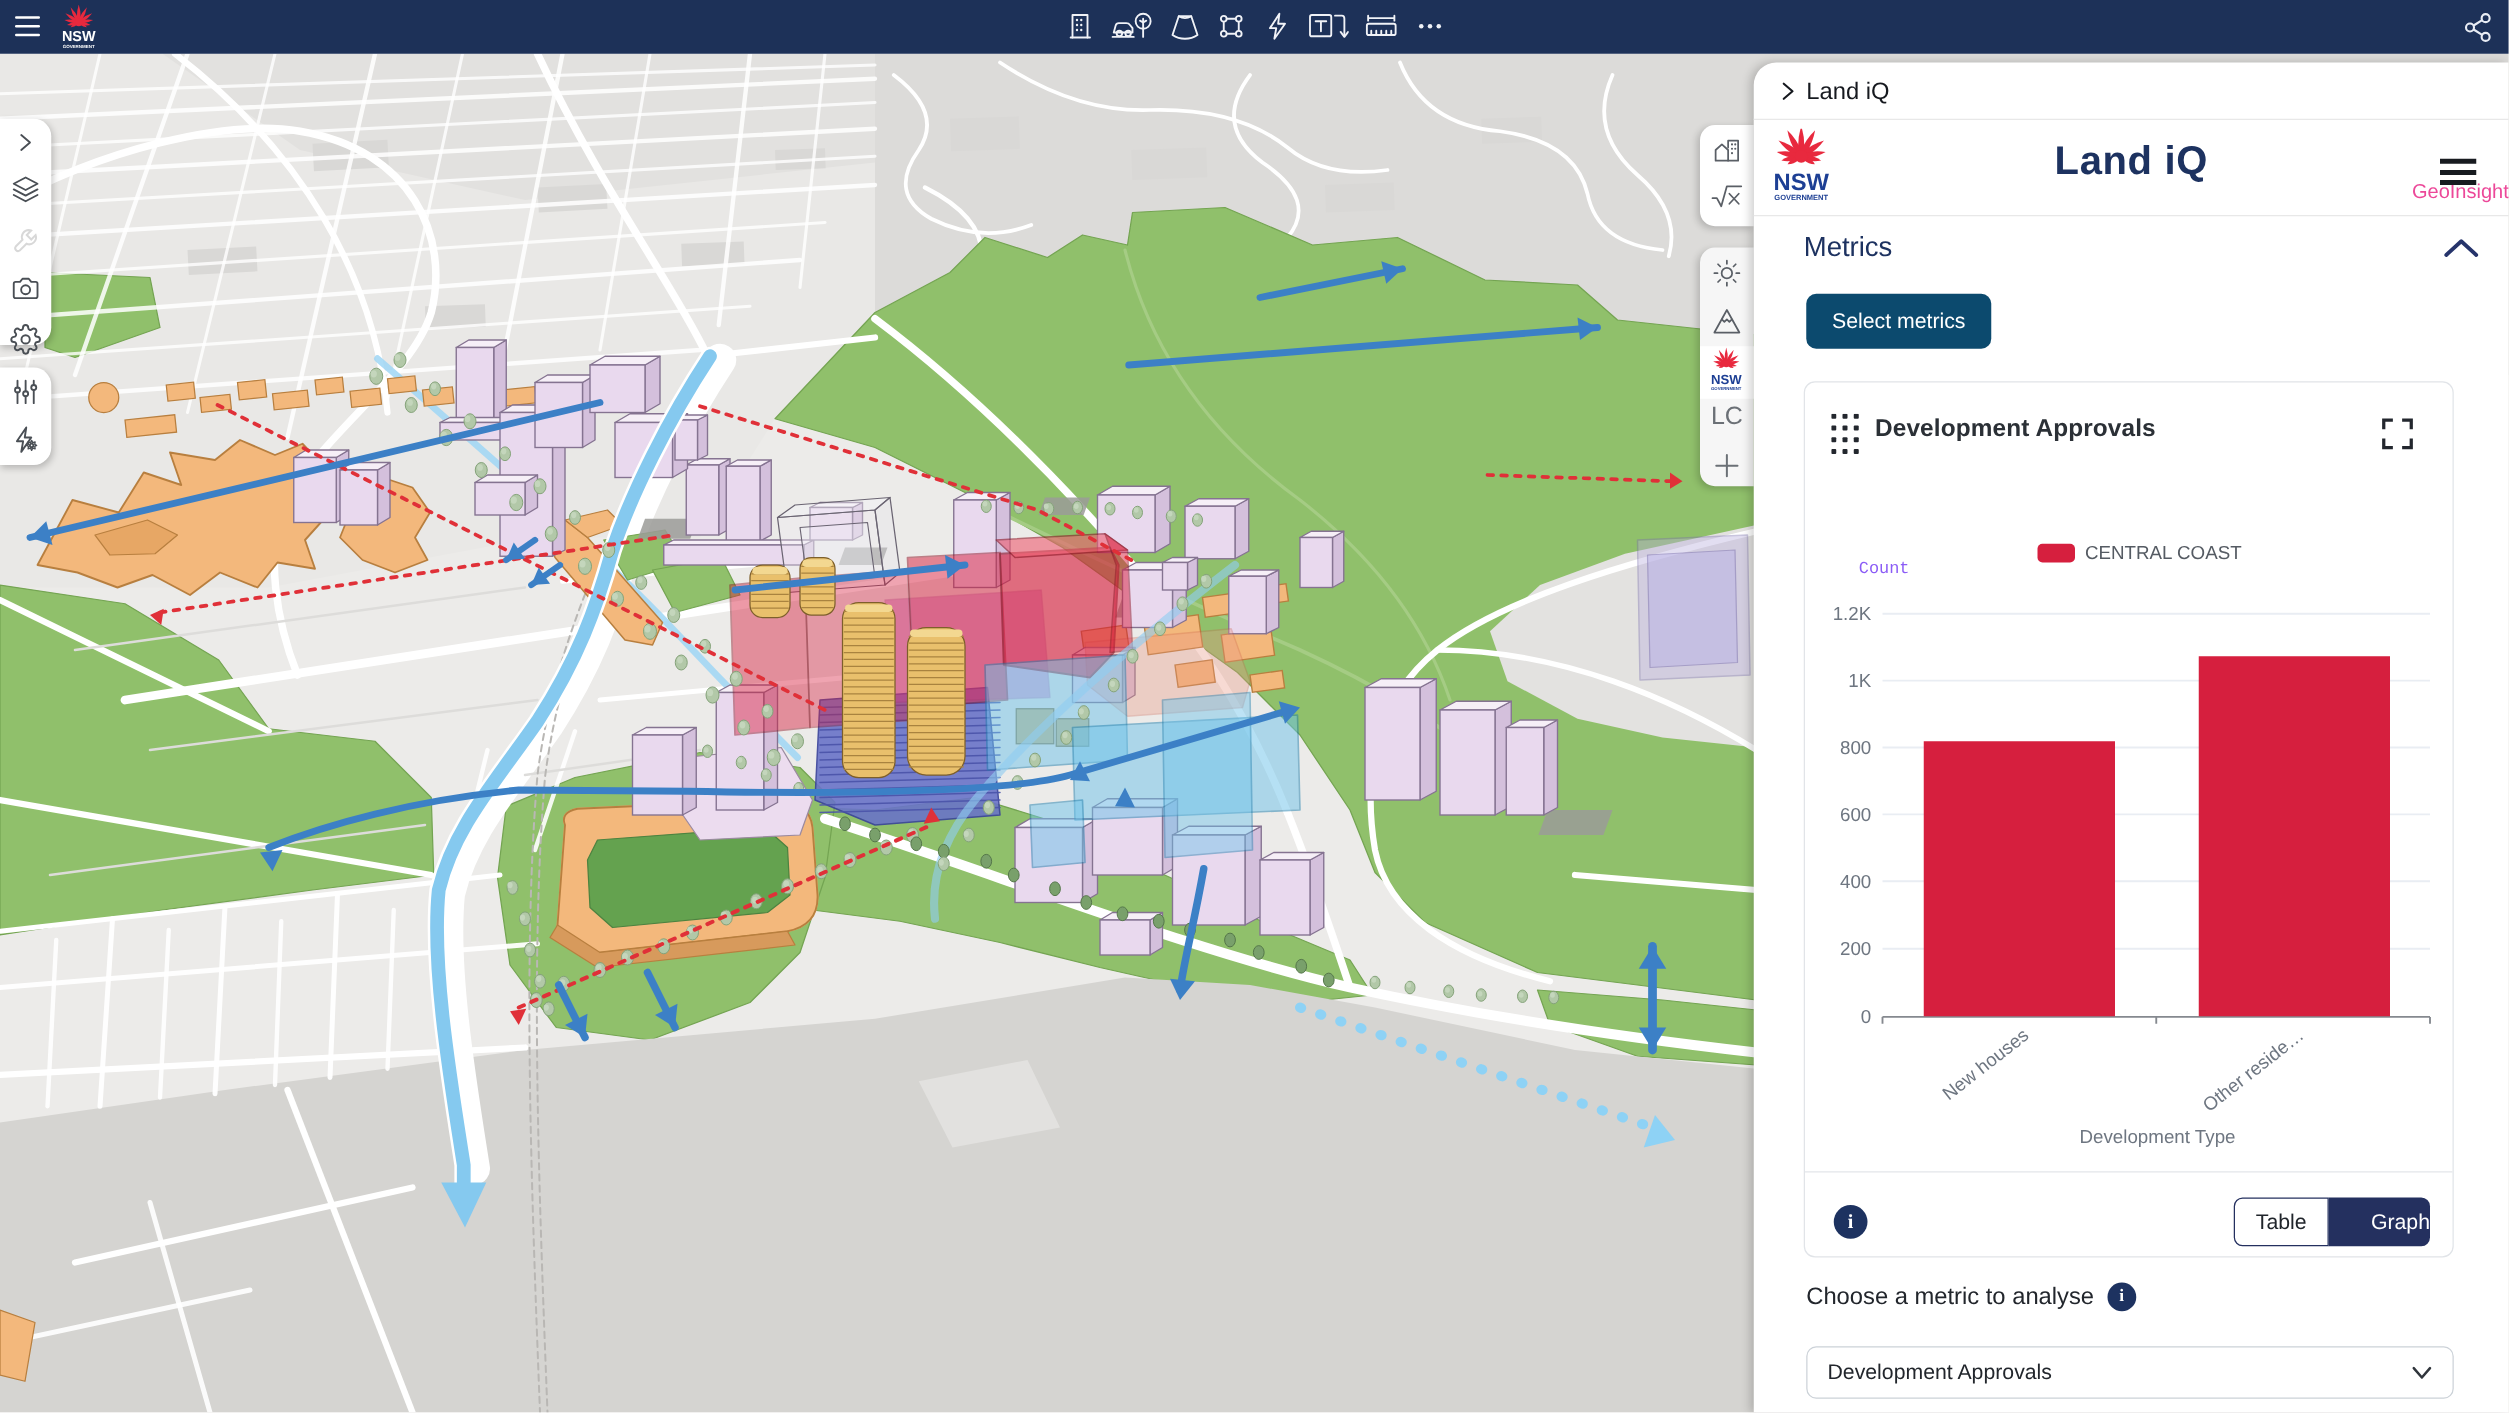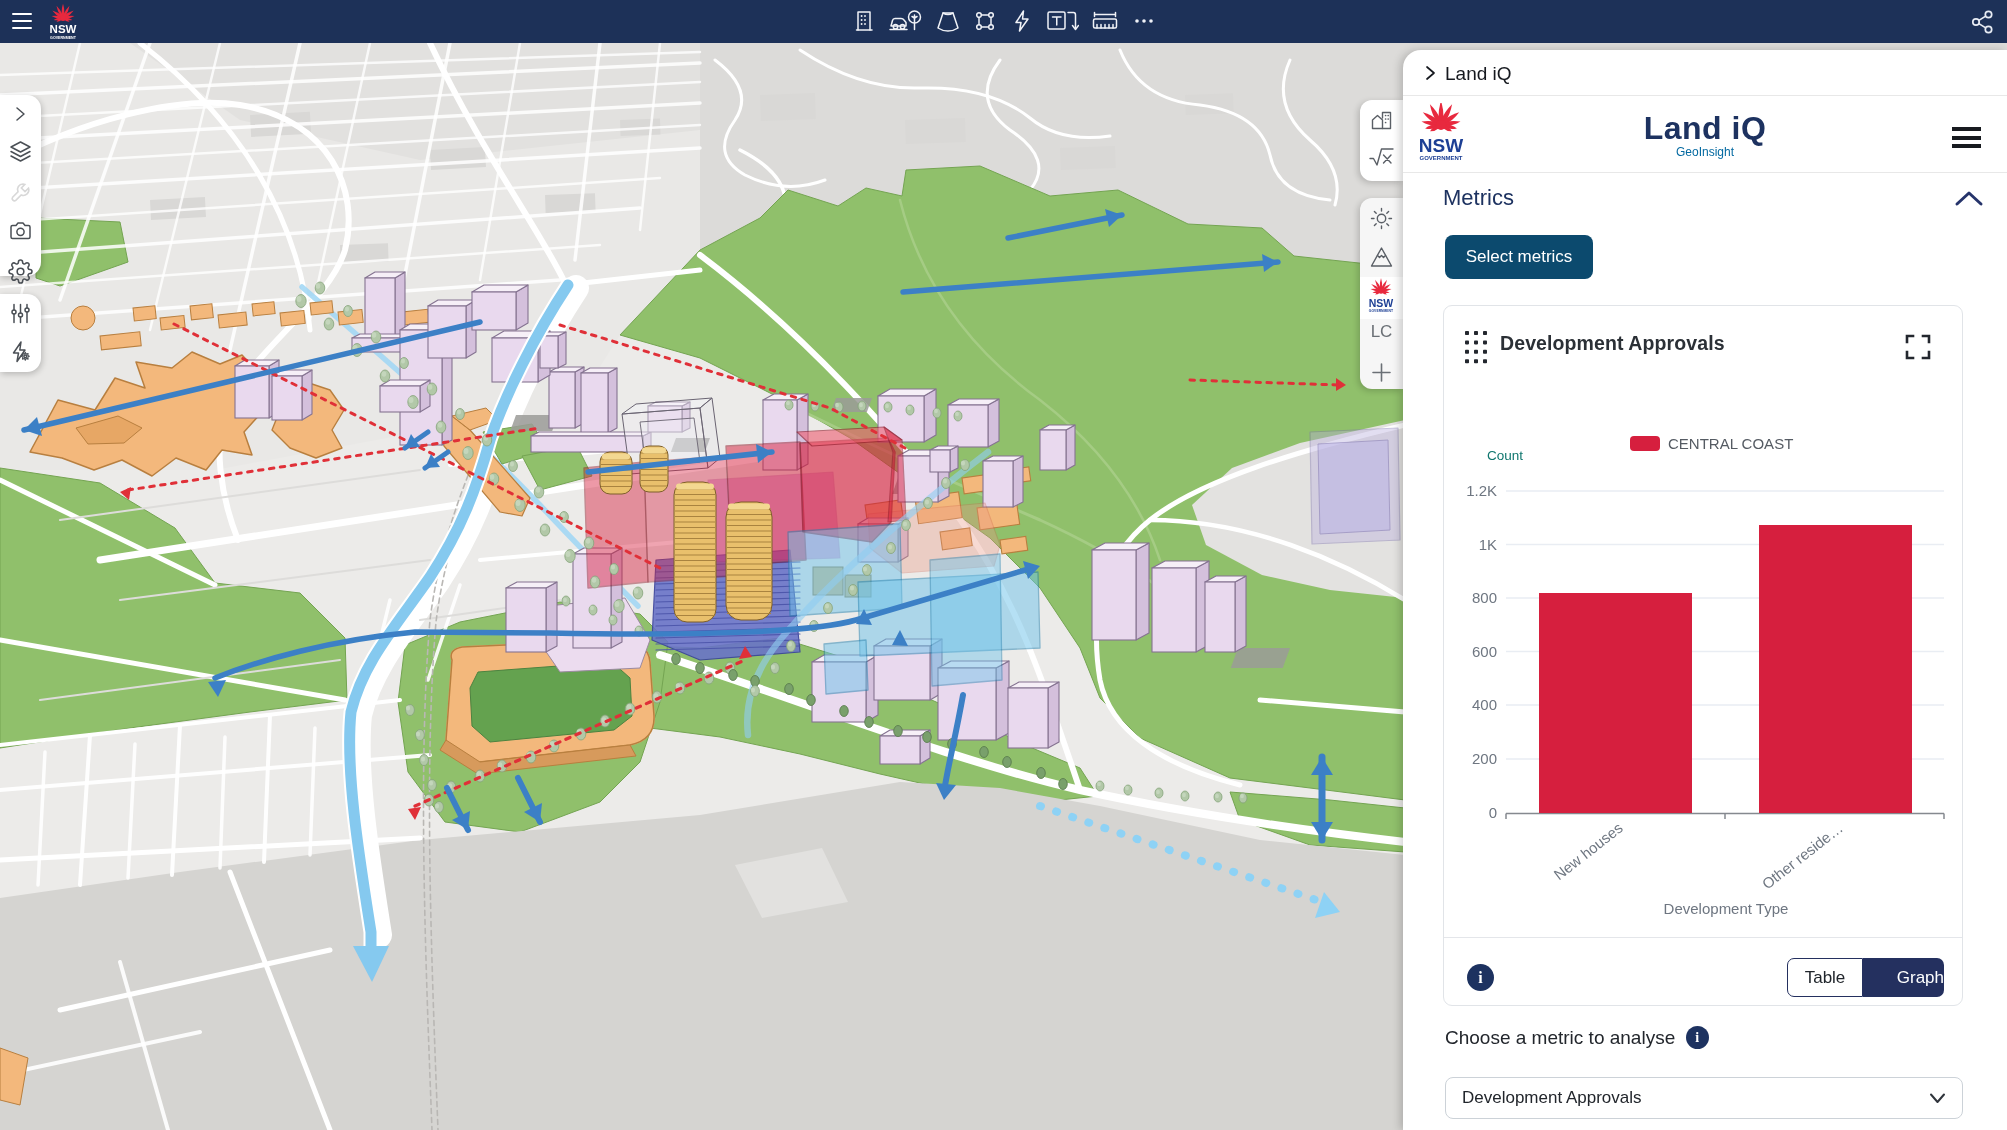--- a/index.html
+++ b/index.html
@@ -8,32 +8,32 @@
   #topbar { position:absolute; left:0; top:0; width:2007px; height:43px; background:#1d3158; }
   #burger { position:absolute; left:12px; top:13px; width:20px; height:16px; }
   #burger div { height:2px; background:#fff; border-radius:1px; margin-bottom:5px; }
   #tb-select { position:absolute; left:89px; top:4px; width:369px; height:35px; border:1px solid #76829f; border-radius:5px; color:#fff; }
   #tb-select .lbl { position:absolute; left:37px; top:8px; font-size:15px; color:#fff; }
   #panel { position:absolute; left:1403px; top:50px; width:604px; height:1080px; background:#fff; border-top-left-radius:18px; box-shadow:-3px 0 8px rgba(0,0,0,.18); }
   #p-head-txt { position:absolute; left:42px; top:13px; font-size:19px; color:#16191f; }
   #p-head-line { position:absolute; left:0; top:45px; width:100%; height:1px; background:#e8e8e8; }
   #p-row-line { position:absolute; left:0; top:122px; width:100%; height:1px; background:#e8e8e8; }
   #p-title { position:absolute; left:0; top:60px; width:100%; text-align:center; font-size:32px; font-weight:bold; color:#1d3260; letter-spacing:.5px;}
-  #p-sub { position:absolute; left:0; top:95px; width:100%; text-align:center; font-size:12px; color:#0369a1; }
+  #p-sub { position:absolute; left:0; top:95px; width:100%; text-align:right; font-size:16px; color:#ec4899; }
   #p-burger { position:absolute; right:26px; top:77px; width:29px; height:21px; }
   #p-burger div { height:4px; background:#181b20; margin-bottom:4.5px; }
   #metrics-h { position:absolute; left:40px; top:135px; font-size:22px; font-weight:normal; color:#1d3260; }
   #metrics-chev { position:absolute; right:22px; top:140px; }
   #sel-metrics { position:absolute; left:42px; top:185px; width:148px; height:44px; background:#0c4a6e; color:#fff; border-radius:8px; font-size:17px; text-align:center; line-height:44px; }
   #card { position:absolute; left:40px; top:255px; width:520px; height:701px; border:1px solid #e1e4e8; border-radius:9px; background:#fff; }
   #card-title { position:absolute; left:56px; top:26px; font-size:19.5px; font-weight:bold; color:#2b3036; letter-spacing:.1px; }
   #legend { position:absolute; left:186px; top:112px;margin-top:16px; }
   #legend .sw { display:inline-block; width:30px; height:15px; background:#d61f3e; border-radius:4px; vertical-align:middle; }
   #legend .lt { display:inline-block; margin-left:8px; font-size:15px; color:#555b63; vertical-align:middle; }
-  #count-lbl { position:absolute; left:43px; top:142px; font-size:13.5px; color:#0f766e; }
+  #count-lbl { position:absolute; left:43px; top:142px; font-size:13.5px; color:#8b5cf6;font-family:Liberation Mono, monospace; }
   #chart { position:absolute; left:0; top:0; }
   #cfoot-line { position:absolute; left:0; top:631px; width:100%; height:1px; background:#e4e6ea; }
   #cinfo { position:absolute; left:23px; top:658px; width:27px; height:27px; background:#1d3260; border-radius:50%; color:#fff; font-weight:bold; font-size:16px; text-align:center; line-height:27px; font-family:"Liberation Serif",serif; }
   #toggle { position:absolute; right:18px; top:652px; width:157px; height:39px; }
   #tg-table { position:absolute; left:0; top:0; width:76px; height:39px; background:#fff; border:1.5px solid #24305f; border-radius:7px 0 0 7px; color:#20252b; font-size:17px; text-align:center; line-height:37px; }
   #tg-graph { position:absolute; left:76px; top:0; width:81px; height:39px; background:#24305f; border-radius:0 7px 7px 0; color:#fff; font-size:17px; text-align:right; line-height:39px; }
   #choose { position:absolute; left:42px; top:976px; font-size:19px; color:#22262c; }
   #dropdown { position:absolute; left:42px; top:1027px; width:518px; height:42px; border:1px solid #ccd2d8; border-radius:8px; }
   #dropdown .lbl { position:absolute; left:16px; top:10px; font-size:17px; color:#22262c; }
   .info-i { display:inline-block; width:23px; height:23px; background:#1d3260; border-radius:50%; color:#fff; font-weight:bold; font-size:14px; text-align:center; line-height:23px; font-family:"Liberation Serif",serif; vertical-align:2px; }
@@ -668,21 +668,21 @@
         <path d="M17.9 11.6 Q22.0 10.3 26.5 11.1 Q22.6 13.5 18.3 13.7 Z" fill="#e8293e"></path>
         <path d="M13.7 13.7 Q9.4 13.5 5.5 11.1 Q10.0 10.3 14.1 11.6 Z" fill="#e8293e"></path>
         <path d="M18.3 12.5 Q21.6 12.7 24.5 14.8 Q21.0 15.6 17.8 14.4 Z" fill="#e8293e"></path>
         <path d="M14.2 14.4 Q11.0 15.6 7.5 14.8 Q10.4 12.7 13.7 12.5 Z" fill="#e8293e"></path>
         <path d="M18.3 13.2 Q20.6 14.0 21.9 16.4 Q19.2 16.4 17.4 14.9 Z" fill="#e8293e"></path>
         <path d="M14.6 14.9 Q12.8 16.4 10.1 16.4 Q11.4 14.0 13.7 13.2 Z" fill="#e8293e"></path>
         <circle cx="16" cy="13" r="2.7" fill="#e8293e"></circle>
         <text x="16" y="29" text-anchor="middle" font-family="Liberation Sans" font-size="10.5" font-weight="bold" fill="#1d3f94">NSW</text>
         <text x="16" y="34" text-anchor="middle" font-family="Liberation Sans" font-size="3.4" font-weight="bold" fill="#1d3f94">GOVERNMENT</text>
       </svg>
-      <div style="position:absolute;left:0;top:124px;width:43px;text-align:center;font-size:17px;color:#6b7076;">LC</div>
+      <div style="position:absolute;left:0;top:124px;width:43px;text-align:center;font-size:20px;color:#6b7076;">LC</div>
       <svg style="position:absolute;left:10px;top:163px" width="23" height="23" viewBox="0 0 23 23">
         <path d="M11.5 3 L11.5 20 M3 11.5 L20 11.5" stroke="#6b7076" stroke-width="1.6" stroke-linecap="round"></path>
       </svg>
     </div>
 
   <div id="panel">
     <svg style="position:absolute;left:19px;top:15px" width="16" height="16" viewBox="0 0 16 16">
         <path d="M5 2 L12 8 L5 14" fill="none" stroke="#16191f" stroke-width="1.7" stroke-linecap="round" stroke-linejoin="round"></path>
       </svg>
     <div id="p-head-txt">Land iQ</div>

